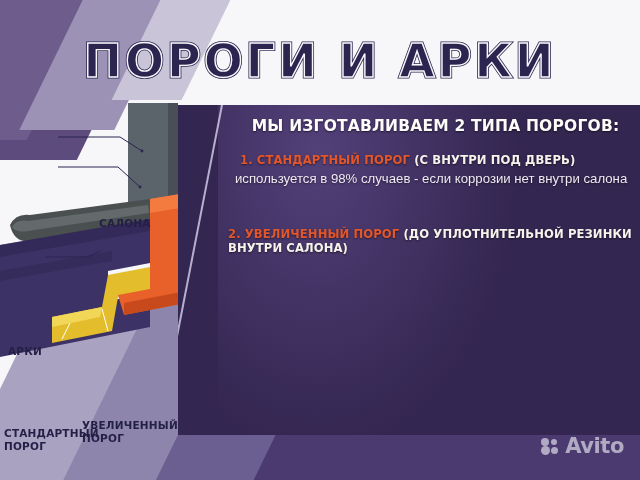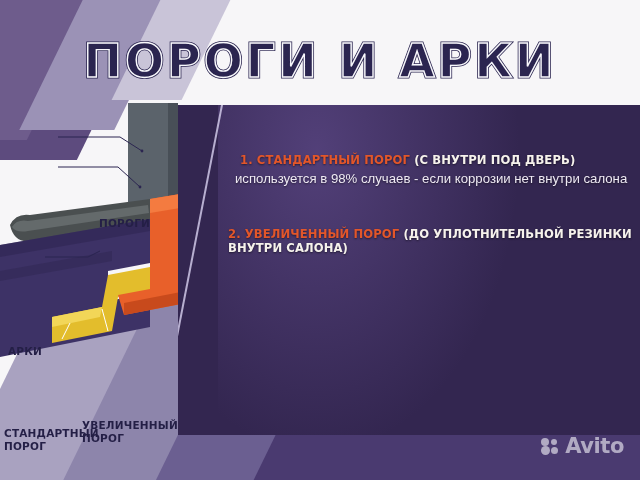--- a/index.html
+++ b/index.html
@@ -136,32 +136,33 @@
         <path d="M45 162 L88 162 L100 156"></path>
       </g>
       <g stroke="#ffffff" stroke-width="1" fill="none">
         <path d="M62 244 L70 228"></path>
         <path d="M108 236 L102 214"></path>
       </g>
       <circle cx="142" cy="56" r="1.4" fill="#2b2550"></circle>
       <circle cx="140" cy="92" r="1.4" fill="#2b2550"></circle>
     </svg>
 
-    <div class="lbl" id="lbl-door">ПОРОГИ</div>
+    <div class="lbl" id="lbl-door">САЛОНА</div>
     <div class="lbl" id="lbl-body">АРКИ</div>
     <div class="lbl" id="lbl-std">СТАНДАРТНЫЙ ПОРОГ</div>
     <div class="lbl" id="lbl-big">УВЕЛИЧЕННЫЙ ПОРОГ</div>
   </div>
 
   <div id="panel">
     <div class="glow"></div>
     <div class="divider"></div>
   </div>
 
   <div id="ptext">
+    <div class="h">МЫ ИЗГОТАВЛИВАЕМ 2 ТИПА ПОРОГОВ:</div>
 
     <div class="item" id="item1">
       <div class="hd">
         <span class="num">1.</span>
         <span class="accent">СТАНДАРТНЫЙ ПОРОГ</span>
         <span>(С ВНУТРИ ПОД ДВЕРЬ)</span>
       </div>
       <div class="body">используется в 98% случаев - если коррозии нет внутри салона</div>
     </div>
 

